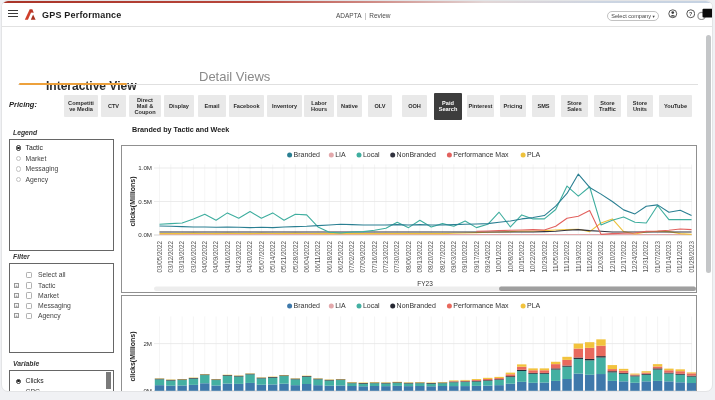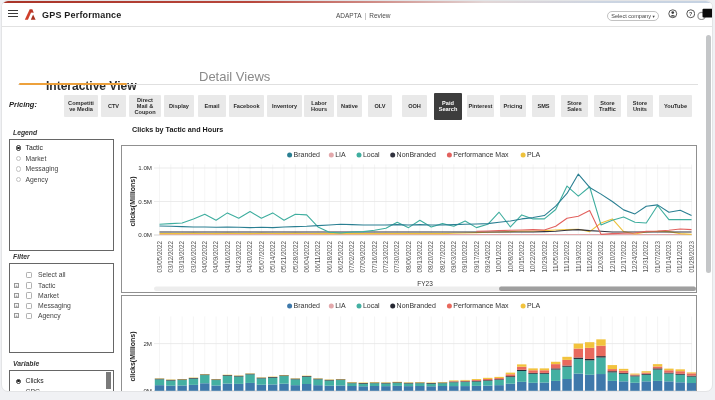--- a/index.html
+++ b/index.html
@@ -127,21 +127,21 @@
     <div class="cbox" style="left:23.6px;top:311.8px"></div>
     <div class="item" style="left:36px;top:311.2px">Agency</div>
 
   <div class="slab" style="top:359px">Variable</div>
   <div class="sbox" style="top:369px;height:30px"></div>
   <div class="radio on" style="left:14px;top:377.5px"></div>
     <div class="item" style="left:23.5px;top:376px;color:#222">Clicks</div>
   <div class="item" style="left:23.5px;top:386.5px">CPC</div>
   <div style="position:absolute;left:104px;top:371px;width:5px;height:17px;background:#7a7a7a"></div>
 
-  <div class="ctitle">Clicks by Tactic and Hours</div>
+  <div class="ctitle">Branded by Tactic and Week</div>
   <div class="card" style="left:119px;top:143.5px;width:576px;height:148px"><svg width="574" height="146" viewBox="0 0 574 146" font-family="Liberation Sans, sans-serif">
         <line x1="37.5" y1="18.5" x2="37.5" y2="89.0" stroke="#f1f1f1" stroke-width="0.7"></line>
         <line x1="48.82" y1="18.5" x2="48.82" y2="89.0" stroke="#f1f1f1" stroke-width="0.7"></line>
         <line x1="60.14" y1="18.5" x2="60.14" y2="89.0" stroke="#f1f1f1" stroke-width="0.7"></line>
         <line x1="71.46" y1="18.5" x2="71.46" y2="89.0" stroke="#f1f1f1" stroke-width="0.7"></line>
         <line x1="82.78" y1="18.5" x2="82.78" y2="89.0" stroke="#f1f1f1" stroke-width="0.7"></line>
         <line x1="94.1" y1="18.5" x2="94.1" y2="89.0" stroke="#f1f1f1" stroke-width="0.7"></line>
         <line x1="105.42" y1="18.5" x2="105.42" y2="89.0" stroke="#f1f1f1" stroke-width="0.7"></line>
         <line x1="116.74" y1="18.5" x2="116.74" y2="89.0" stroke="#f1f1f1" stroke-width="0.7"></line>
         <line x1="128.06" y1="18.5" x2="128.06" y2="89.0" stroke="#f1f1f1" stroke-width="0.7"></line>

